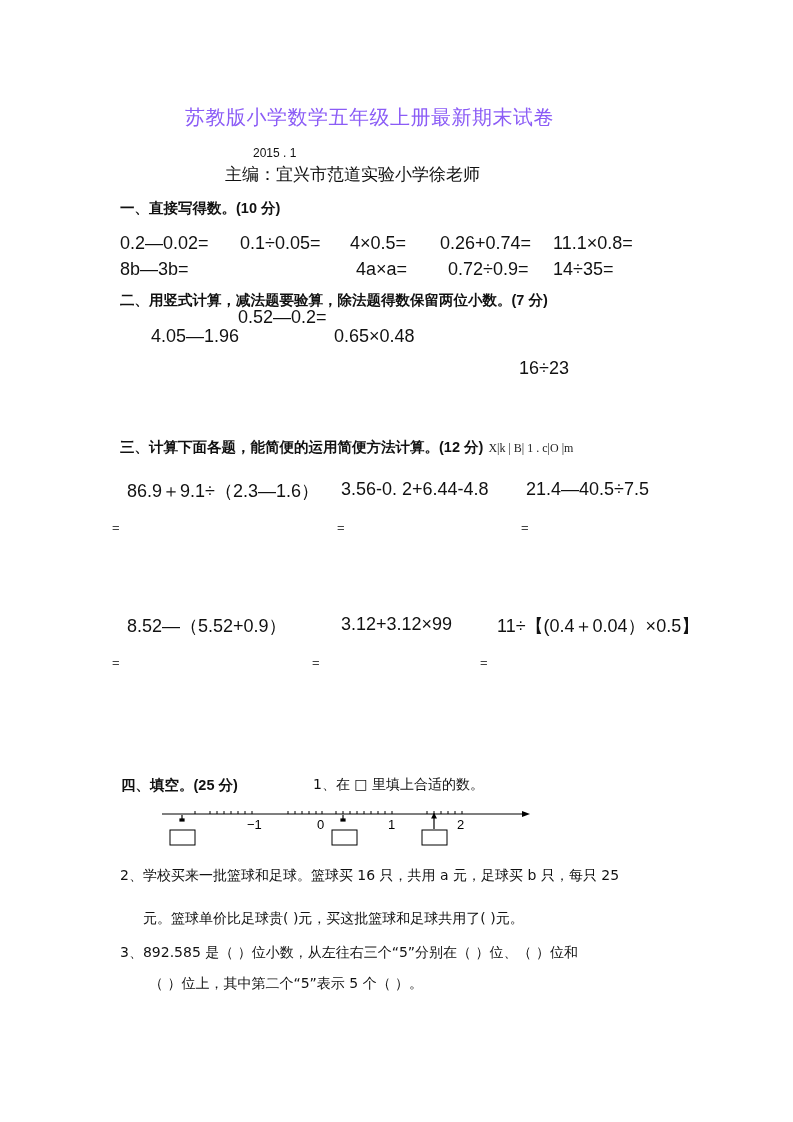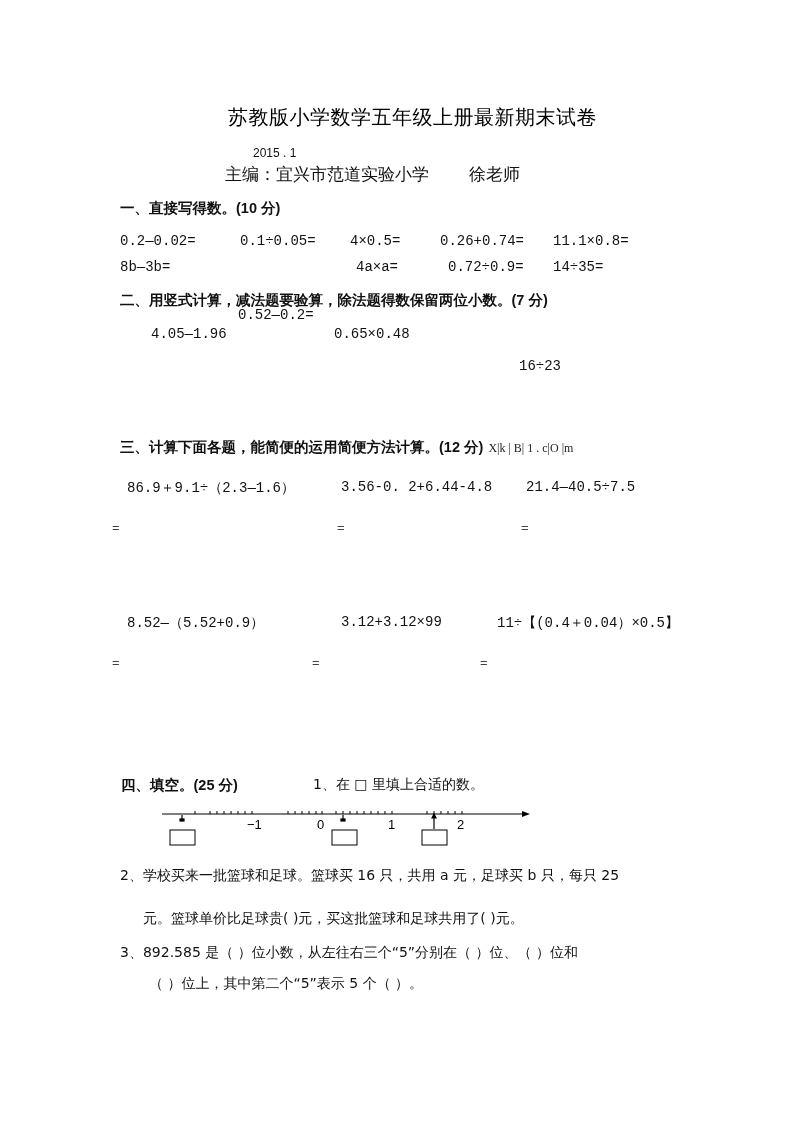--- a/index.html
+++ b/index.html
@@ -2,27 +2,27 @@
 <html><head>
   <meta charset="utf-8">
   <style>
     html, body { margin: 0; padding: 0; background: #ffffff; }
     body {
       width: 793px; height: 1122px; position: relative; overflow: hidden;
       font-family: "DejaVu Sans", "Liberation Sans", sans-serif;
       color: #111;
     }
     .abs { position: absolute; white-space: nowrap; }
-    .title { font-size: 20px; left: 185px; top: 104px; color: #000000; letter-spacing: 0.5px; margin-left: 43px; }
+    .title { font-size: 20px; left: 185px; top: 104px; color: #8b5cf6; letter-spacing: 0.5px; }
     .date { font-family: "Liberation Sans", sans-serif; font-size: 12px; left: 205px; top: 146px; margin-left: 48px; }
     .editor { font-size: 17px; left: 225px; top: 163px; }
-    .editor .teacher { margin-left: 40px; }
+    .editor .teacher { }
     .sec-head { font-size: 14.5px; font-weight: bold; }
     .sec-head .pts { font-family: "Liberation Sans", sans-serif; }
-    .num { font-family: Liberation Mono, monospace; font-size: 14px; }
+    .num { font-family: Liberation Sans, sans-serif; font-size: 18px; }
     .eq { font-family: "Liberation Sans", sans-serif; font-size: 13px; color: #444; }
     .noise { font-family: "Liberation Serif", serif; font-size: 12px; font-weight: normal; color: #222; }
     .body-text { font-size: 14px; }
     svg text { font-family: "Liberation Sans", sans-serif; }
   </style>
 </head>
 <body>
 
 <div class="abs title">苏教版小学数学五年级上册最新期末试卷</div>
 <div class="abs date">2015 . 1</div>

